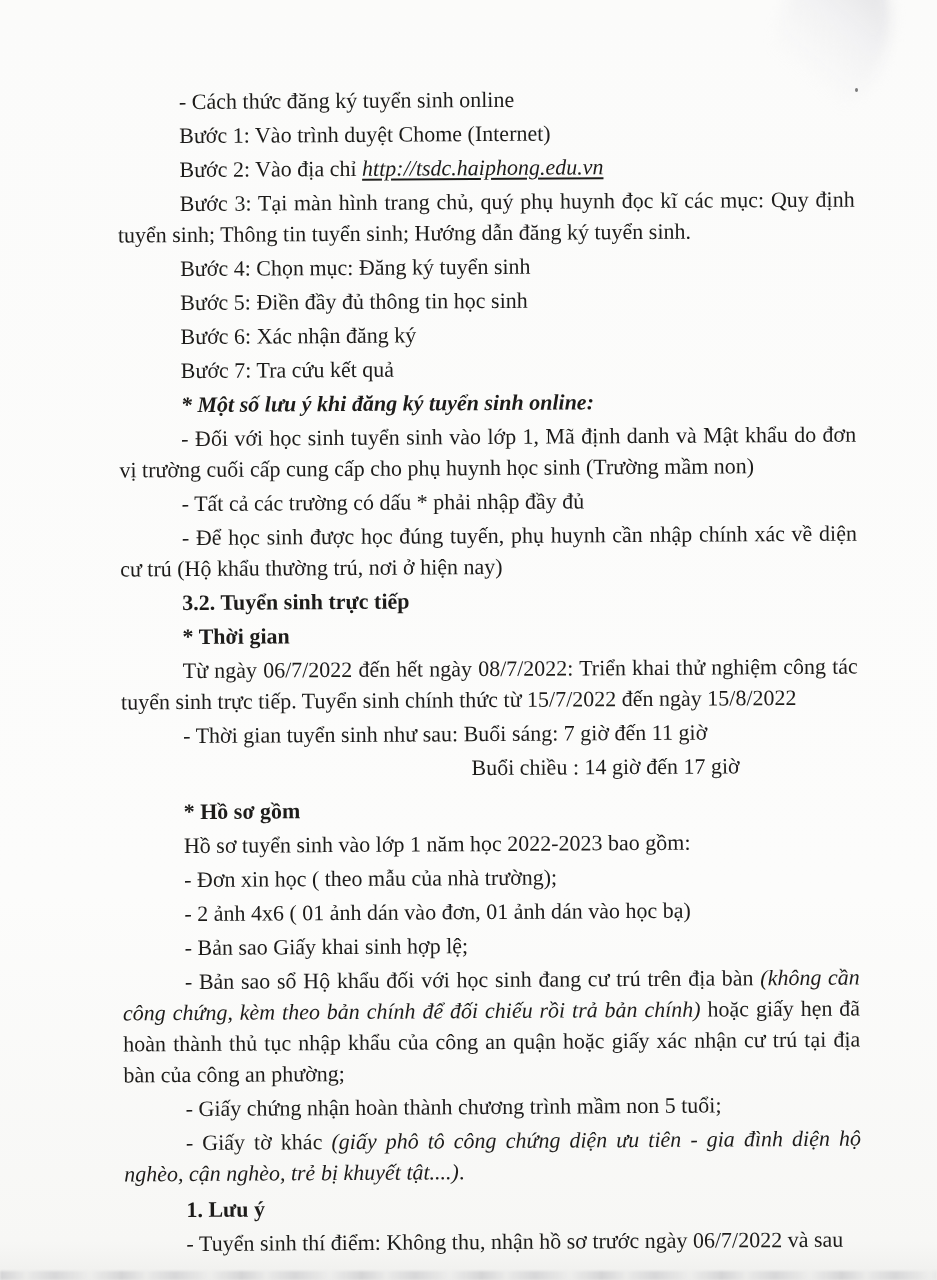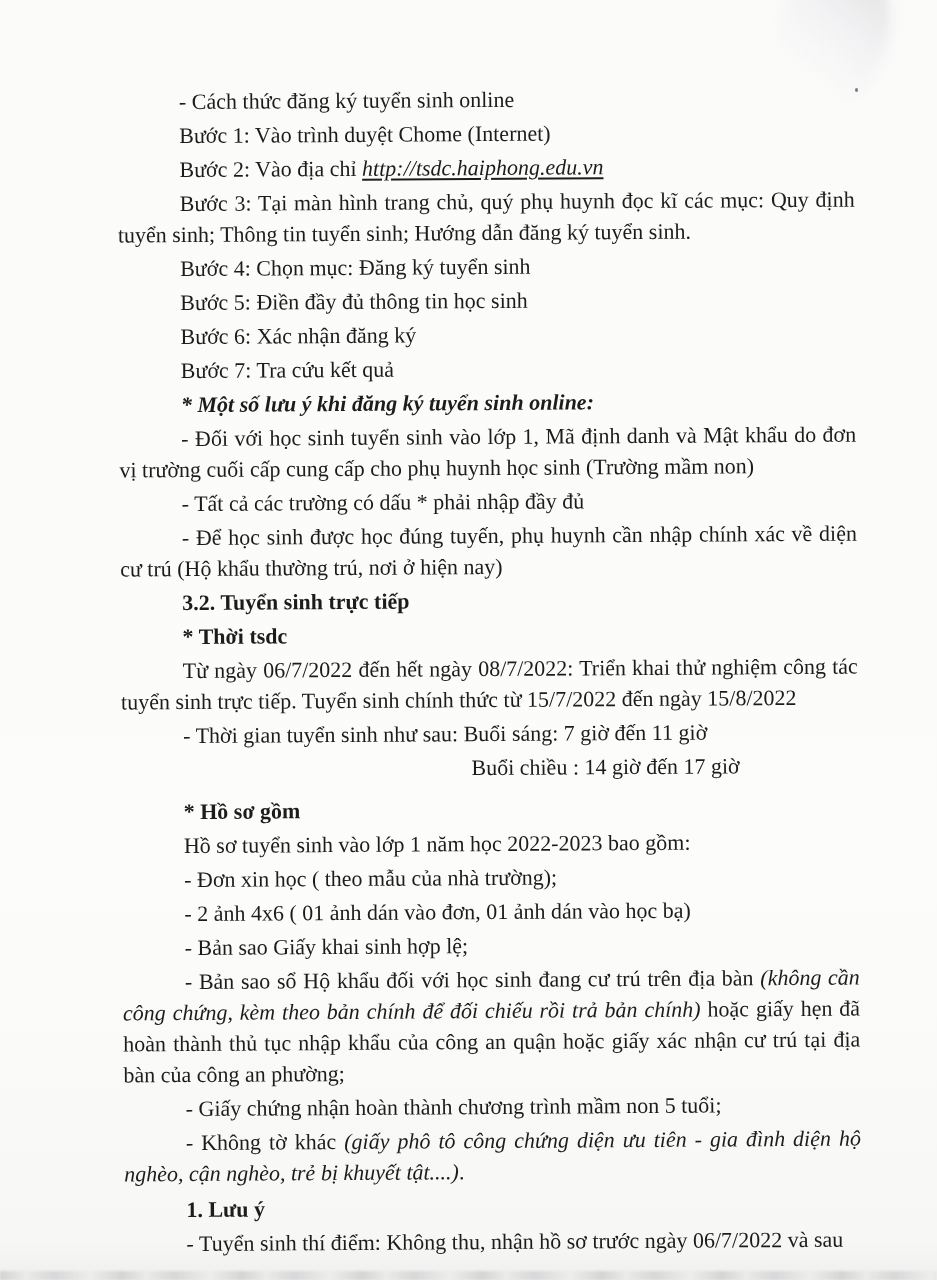--- a/index.html
+++ b/index.html
@@ -99,29 +99,29 @@
       <p><span>Bước 3: Tại màn hình trang chủ, quý phụ huynh đọc kĩ các mục: Quy định tuyển sinh; Thông tin tuyển sinh; Hướng dẫn đăng ký tuyển sinh.</span></p>
       <p><span>Bước 4: Chọn mục: Đăng ký tuyển sinh</span></p>
       <p><span>Bước 5: Điền đầy đủ thông tin học sinh</span></p>
       <p><span>Bước 6: Xác nhận đăng ký</span></p>
       <p><span>Bước 7: Tra cứu kết quả</span></p>
       <p><span class="seg-bold-italic">* Một số lưu ý khi đăng ký tuyển sinh online:</span></p>
       <p><span>- Đối với học sinh tuyển sinh vào lớp 1, Mã định danh và Mật khẩu do đơn vị trường cuối cấp cung cấp cho phụ huynh học sinh (Trường mầm non)</span></p>
       <p><span>- Tất cả các trường có dấu * phải nhập đầy đủ</span></p>
       <p><span>- Để học sinh được học đúng tuyến, phụ huynh cần nhập chính xác về diện cư trú (Hộ khẩu thường trú, nơi ở hiện nay)</span></p>
       <p><span class="seg-bold">3.2. Tuyển sinh trực tiếp</span></p>
-      <p><span class="seg-bold">* Thời tsdc</span></p>
+      <p><span class="seg-bold">* Thời gian</span></p>
       <p><span>Từ ngày 06/7/2022 đến hết ngày 08/7/2022: Triển khai thử nghiệm công tác tuyển sinh trực tiếp. Tuyển sinh chính thức từ 15/7/2022 đến ngày 15/8/2022</span></p>
       <p><span>- Thời gian tuyển sinh như sau: Buổi sáng: 7 giờ đến 11 giờ</span></p>
       <p class="afternoon"><span>Buổi chiều : 14 giờ đến 17 giờ</span></p>
       <p class="space-before"><span class="seg-bold">* Hồ sơ gồm</span></p>
       <p><span>Hồ sơ tuyển sinh vào lớp 1 năm học 2022-2023 bao gồm:</span></p>
       <p><span>- Đơn xin học ( theo mẫu của nhà trường);</span></p>
       <p><span>- 2 ảnh 4x6 ( 01 ảnh dán vào đơn, 01 ảnh dán vào học bạ)</span></p>
       <p><span>- Bản sao Giấy khai sinh hợp lệ;</span></p>
       <p><span>- Bản sao sổ Hộ khẩu đối với học sinh đang cư trú trên địa bàn </span><span class="seg-italic">(không cần công chứng, kèm theo bản chính để đối chiếu rồi trả bản chính)</span><span> hoặc giấy hẹn đã hoàn thành thủ tục nhập khẩu của công an quận hoặc giấy xác nhận cư trú tại địa bàn của công an phường;</span></p>
       <p><span>- Giấy chứng nhận hoàn thành chương trình mầm non 5 tuổi;</span></p>
-      <p><span>- Không tờ khác </span><span class="seg-italic">(giấy phô tô công chứng diện ưu tiên - gia đình diện hộ nghèo, cận nghèo, trẻ bị khuyết tật....)</span><span>.</span></p>
+      <p><span>- Giấy tờ khác </span><span class="seg-italic">(giấy phô tô công chứng diện ưu tiên - gia đình diện hộ nghèo, cận nghèo, trẻ bị khuyết tật....)</span><span>.</span></p>
       <p class="space-before-sm"><span class="seg-bold">1. Lưu ý</span></p>
       <p><span>- Tuyển sinh thí điểm: Không thu, nhận hồ sơ trước ngày 06/7/2022 và sau</span></p>
     </div>
   <div class="bottom-edge"></div>
 </div>
 
 </body></html>

